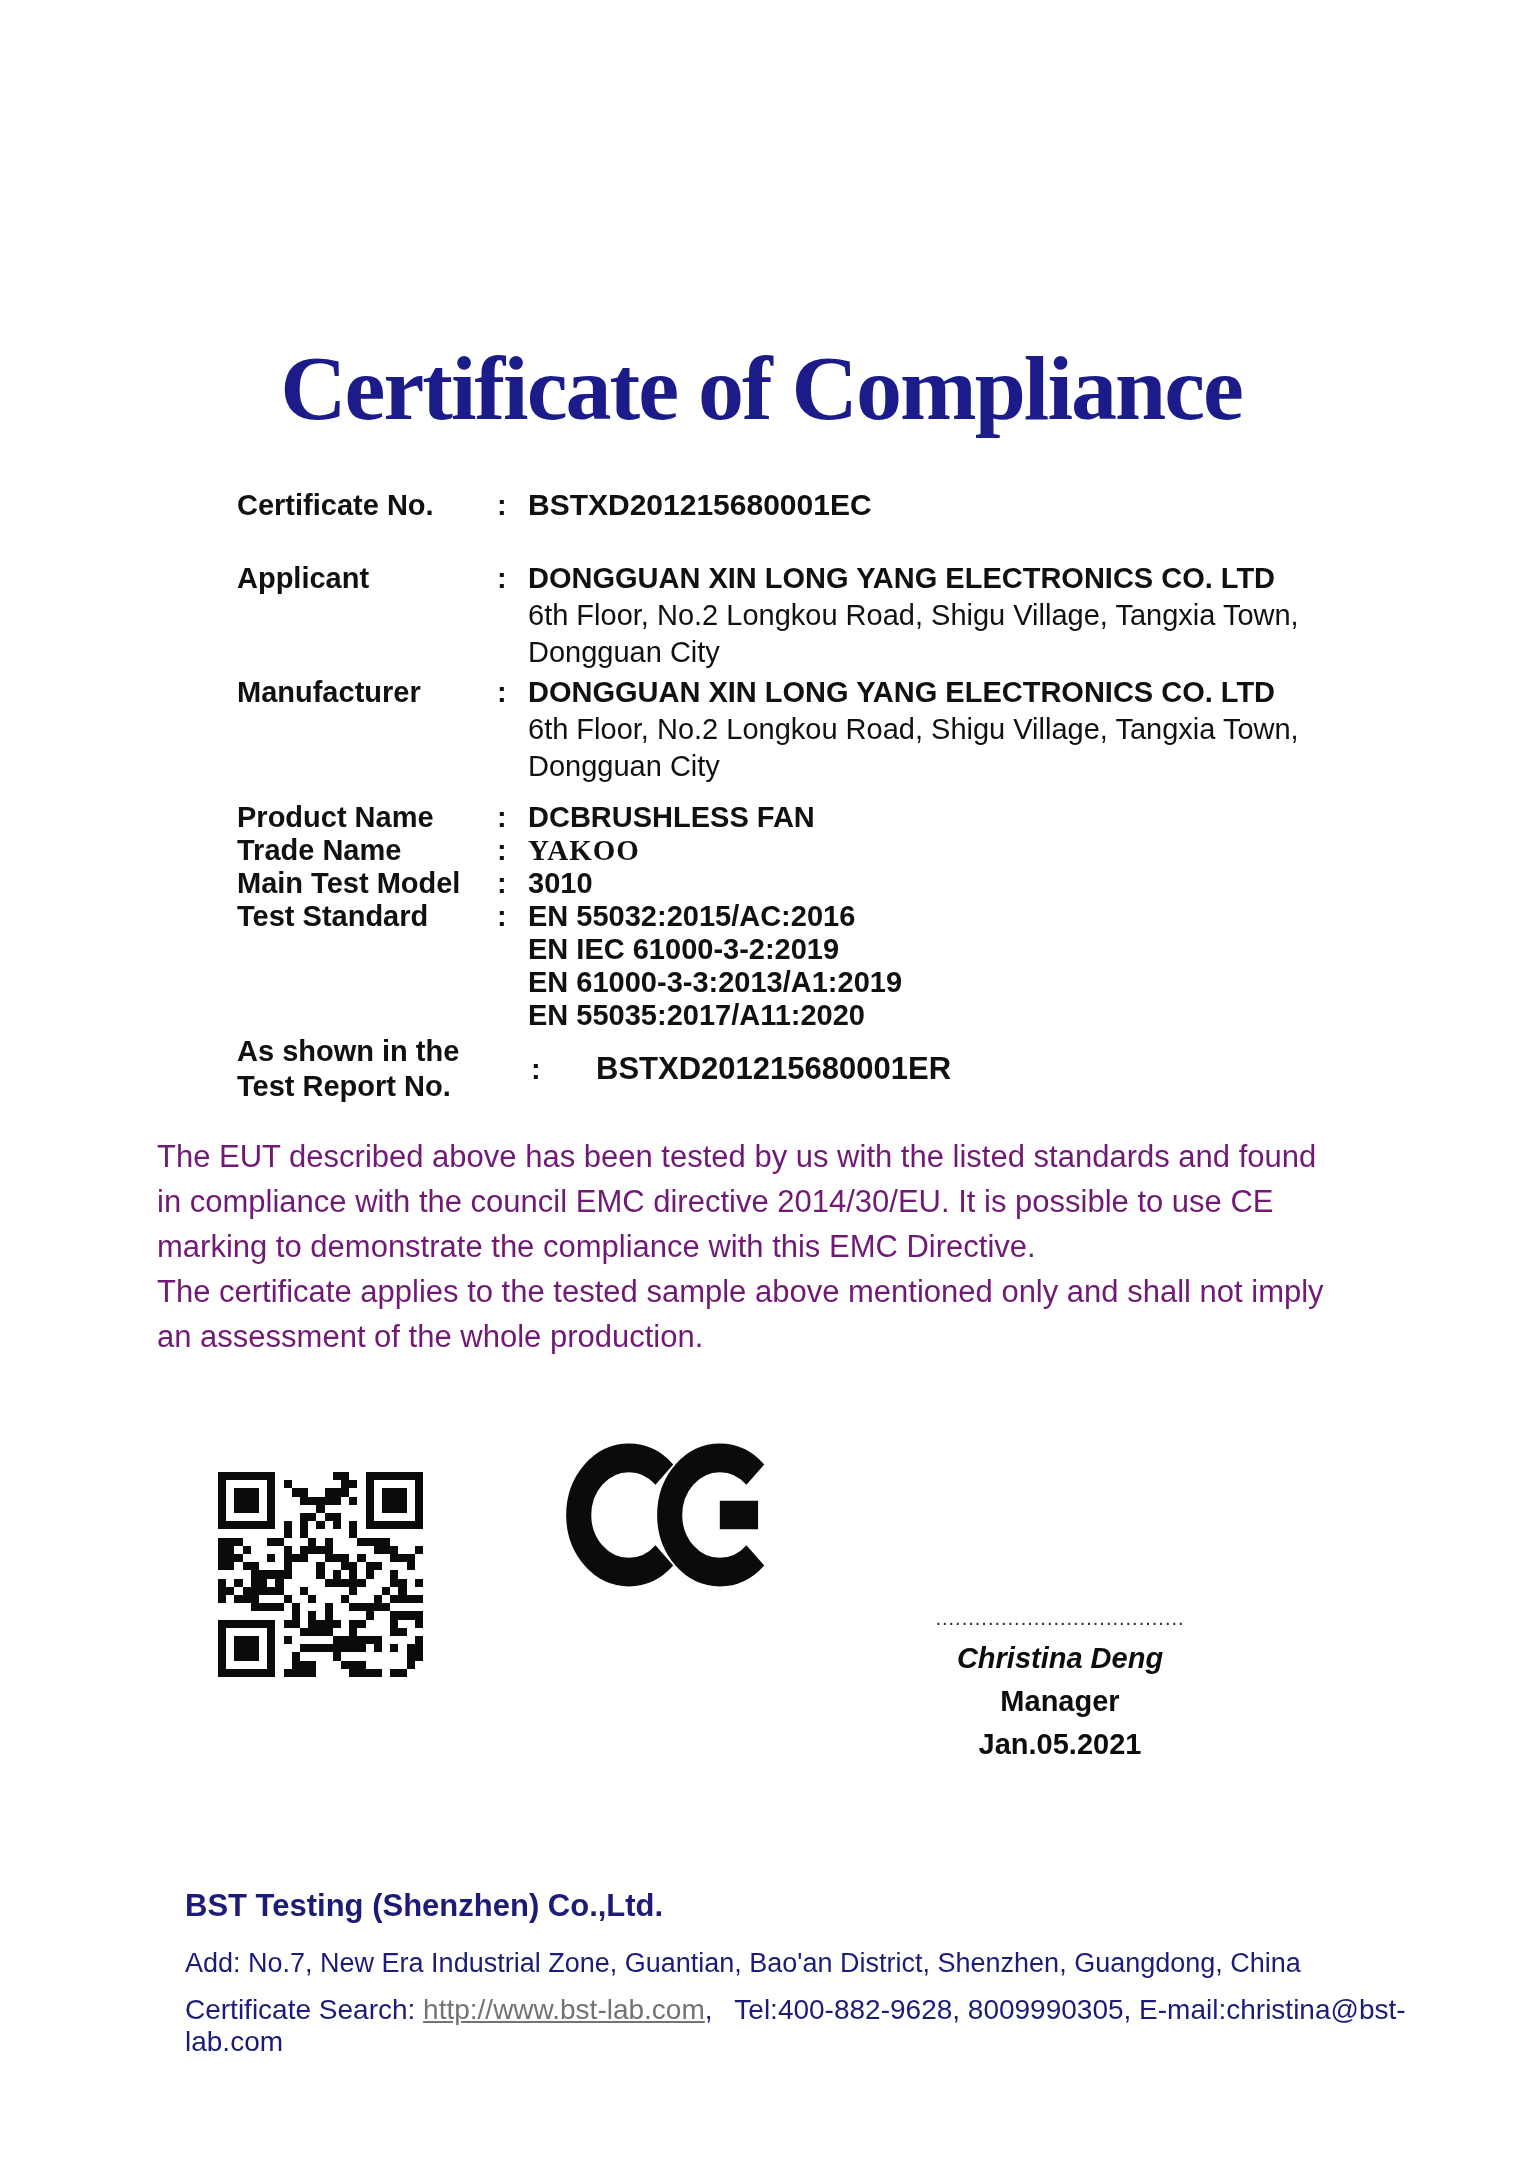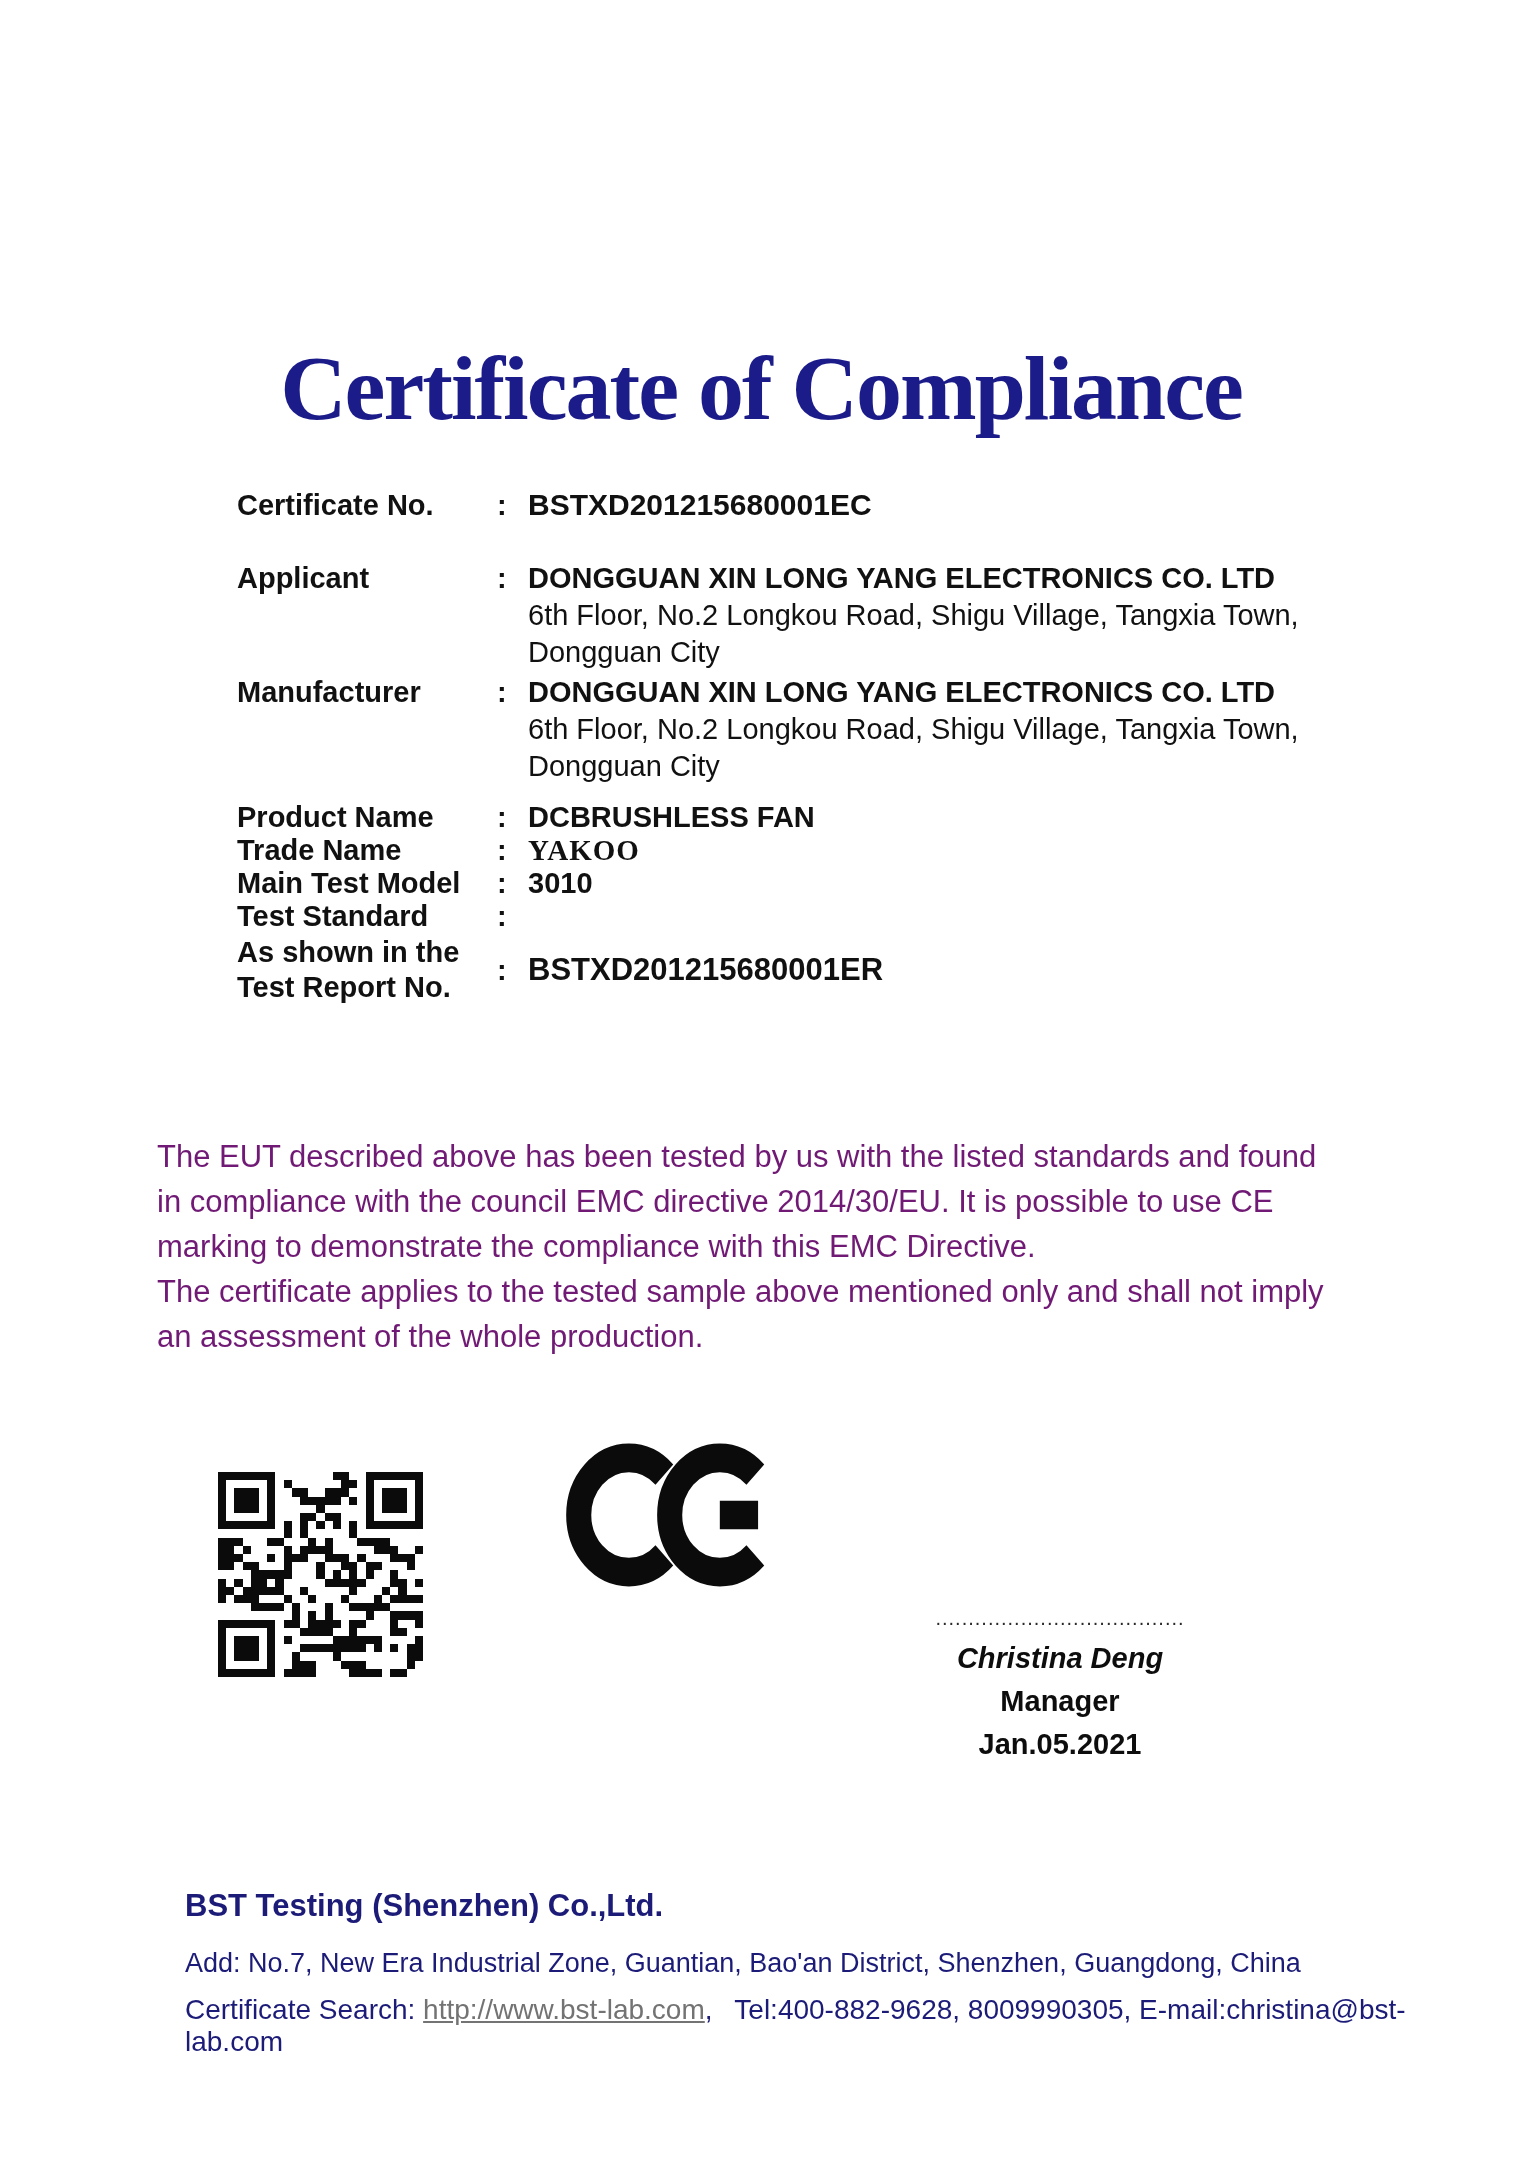--- a/index.html
+++ b/index.html
@@ -32,21 +32,21 @@
   .row-addr{margin-bottom:3px;}
   .row-addr .lbl,.row-addr .colon{line-height:37px;}
   .row-addr .val div{line-height:37px;}
   .row-addr .val .org{font-weight:bold;font-size:29px;}
   .row-addr .val .adr{font-weight:normal;font-size:29px;}
   .row-mfr{margin-bottom:16px;}
   .row-tight .lbl,.row-tight .colon,.row-tight .val{line-height:33px;font-size:29px;}
   .row-tight .val{font-weight:bold;}
   .val-serif{font-family:"Liberation Serif",serif;letter-spacing:1px;}
   .row-std .val div{line-height:33px;}
-  .row-report{margin-top:2px;align-items:center;}
+  .row-report{margin-top:2px;align-items:center;gap:34px;}
   .row-report .lbl{line-height:35px;}
   .row-report .val{font-size:31px;}
   
   .bodytext{
     position:absolute;top:1134px;left:157px;width:1180px;
     font-size:31px;line-height:45px;color:#701a75;
   }
   .bodytext p{margin:0;}
   
   .marks{position:absolute;top:1440px;left:0;width:1530px;height:420px;}
@@ -121,20 +121,26 @@
 
     <div class="frow row-tight">
       <div class="lbl">Main Test Model</div>
       <div class="colon">:</div>
       <div class="val">3010</div>
     </div>
 
     <div class="frow row-tight row-std">
       <div class="lbl">Test Standard</div>
       <div class="colon">:</div>
+      <div class="val">
+        <div>EN 55032:2015/AC:2016</div>
+        <div>EN IEC 61000-3-2:2019</div>
+        <div>EN 61000-3-3:2013/A1:2019</div>
+        <div>EN 55035:2017/A11:2020</div>
+      </div>
     </div>
 
     <div class="frow row-report">
       <div class="lbl">
         <div>As shown in the</div>
         <div>Test Report No.</div>
       </div>
       <div class="colon">:</div>
       <div class="val">BSTXD201215680001ER</div>
     </div>

